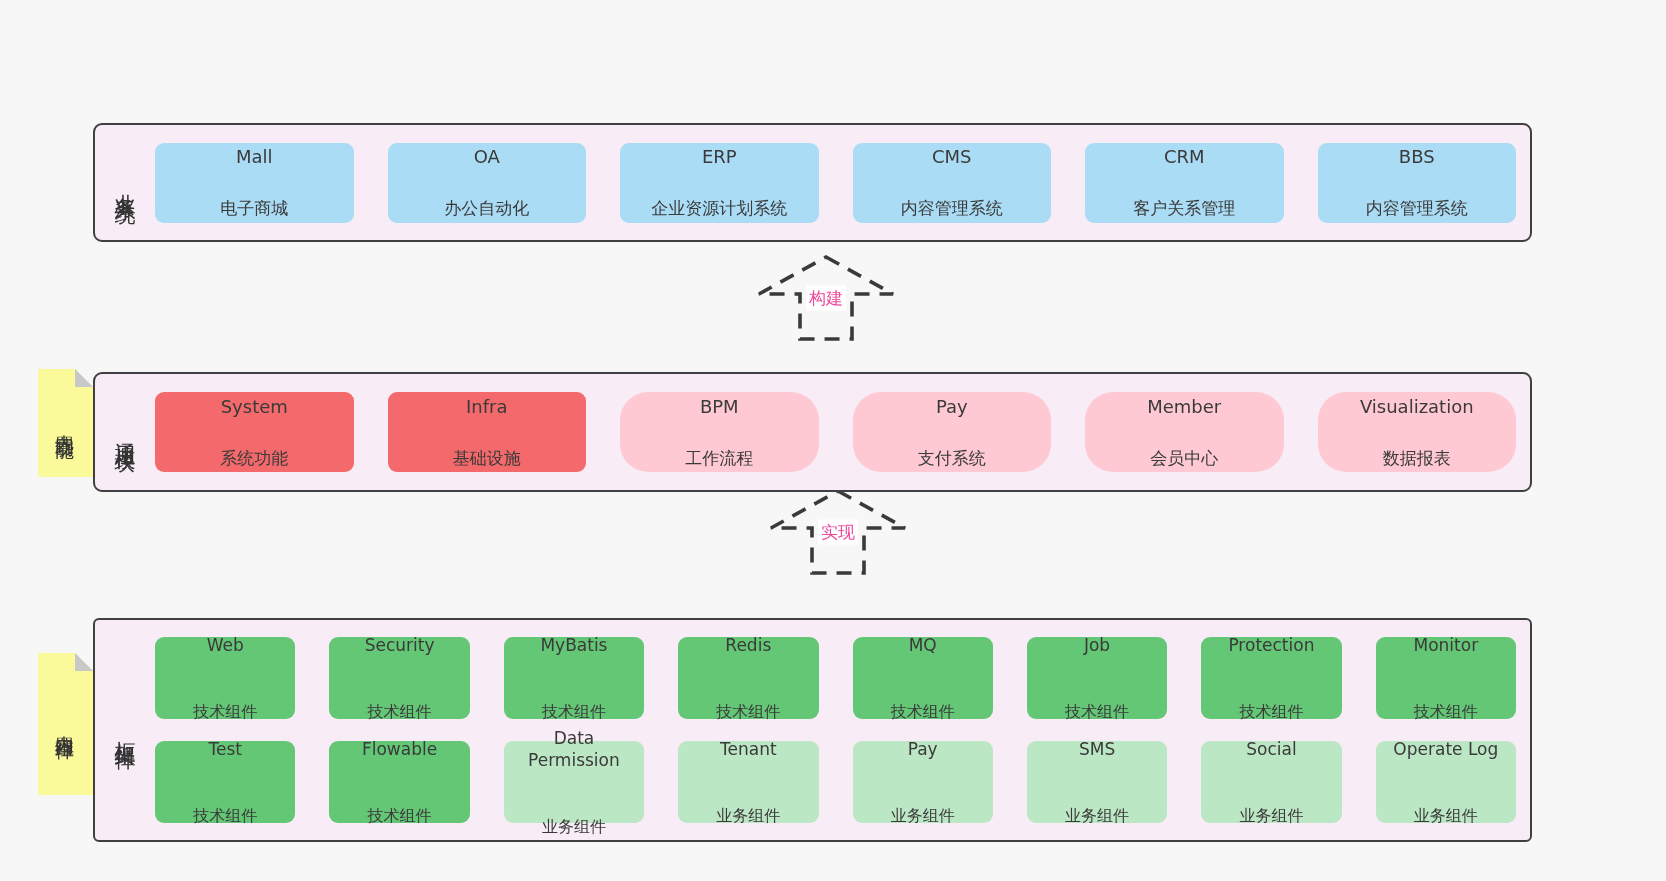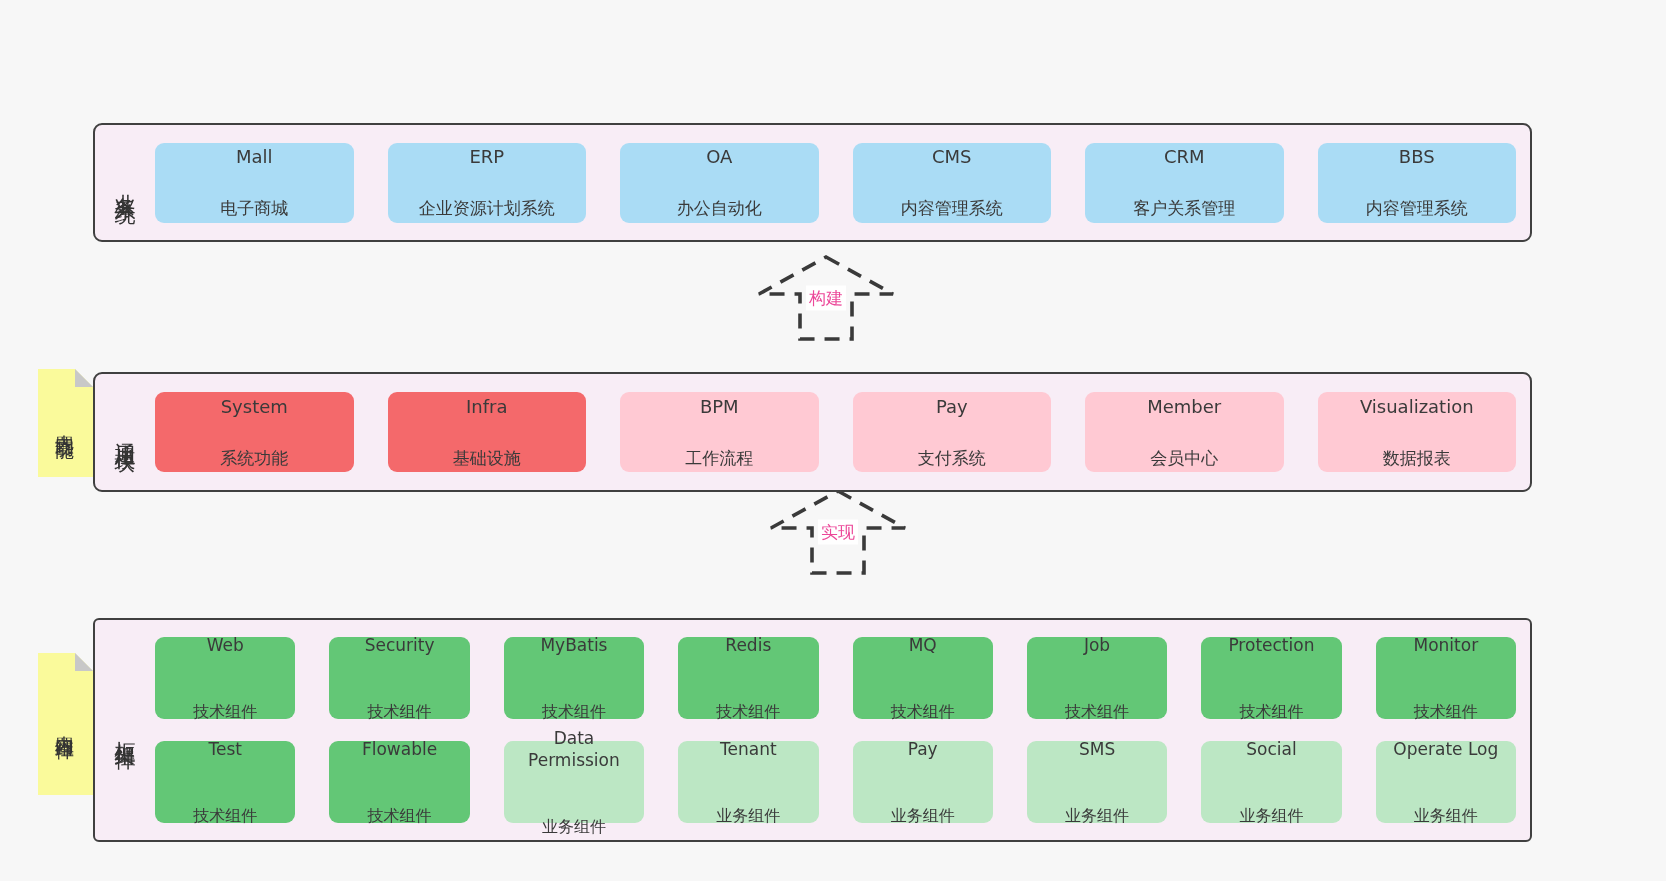--- a/index.html
+++ b/index.html
@@ -53,21 +53,21 @@
   }
   .panel-business .box,.panel-modules .box{height:80px;}
   .panel-components .box{height:82px;}
   .box .t{font-size:18px;}
   .box .s{font-size:17px;}
   .panel-components .box .t{font-size:17px;}
   .panel-components .box .s{font-size:16px;margin-top:16px;}
 
   .box.blue{background:#aadcf5;}
   .box.red{background:#f4696b;}
-  .box.pink{background:#ffc9d3;}
+  .box.pink{background:#ffc9d3;border-radius:28px;}
   .box.green{background:#63c776;}
   .box.green-light{background:#bce7c4;}
 
   
   .sticky{
     position:absolute;left:38px;width:55px;
     background:#fafa9b;
     z-index:1;
     display:flex;align-items:center;justify-content:center;
   }
@@ -111,26 +111,26 @@
 
   <section class="panel panel-business">
     <div class="vlabel">业务系统</div>
     <div class="rows">
         <div class="boxrow">
           <div class="box blue">
             <span class="t">Mall</span>
             <span class="s">电子商城</span>
           </div>
           <div class="box blue">
+            <span class="t">OA</span>
+            <span class="s">办公自动化</span>
+          </div>
+          <div class="box blue">
             <span class="t">ERP</span>
             <span class="s">企业资源计划系统</span>
-          </div>
-          <div class="box blue">
-            <span class="t">OA</span>
-            <span class="s">办公自动化</span>
           </div>
           <div class="box blue">
             <span class="t">CMS</span>
             <span class="s">内容管理系统</span>
           </div>
           <div class="box blue">
             <span class="t">CRM</span>
             <span class="s">客户关系管理</span>
           </div>
           <div class="box blue">

